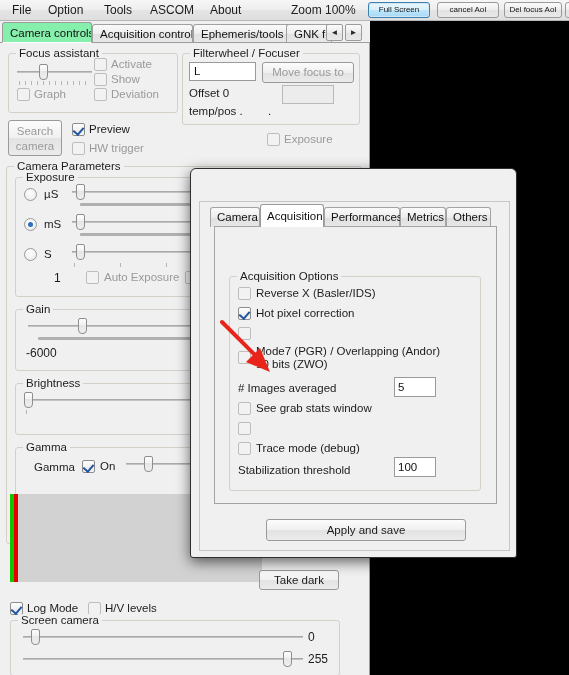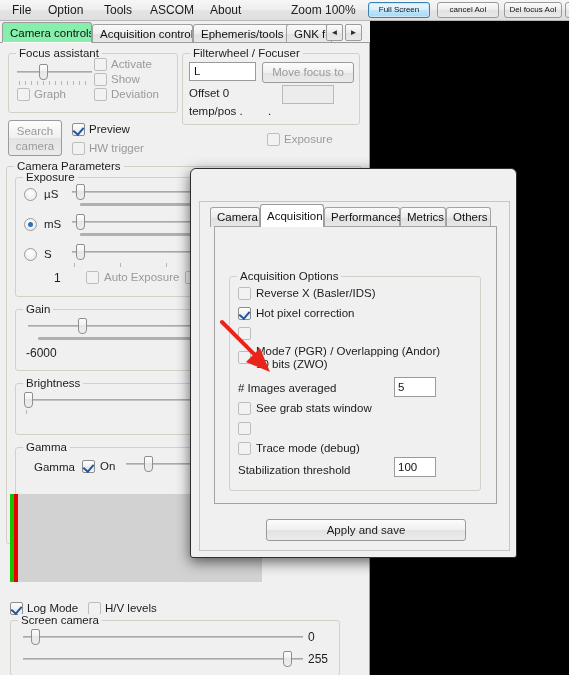--- a/index.html
+++ b/index.html
@@ -347,20 +347,21 @@
           <div class="track"></div>
           <div class="thumb" style="left:18px"></div>
         </div>
       </div>
     </div>
 
     <div class="preview" style="left:10px;top:451px;width:252px;height:88px"></div>
     <div class="stripe-g" style="left:10px;top:451px"></div>
     <div class="stripe-r" style="left:14px;top:451px"></div>
 
+    <div class="btn" style="left:259px;top:527px;width:80px;height:20px;line-height:18px">Take dark</div>
 
     <div class="cb checked" style="left:10px;top:559px"></div>
     <span class="cbl" style="left:27px;top:559px">Log Mode</span>
     <div class="cb grey" style="left:88px;top:559px"></div>
     <span class="cbl" style="left:105px;top:559px">H/V levels</span>
 
     <div class="group" style="left:10px;top:577px;width:330px;height:56px">
       <span class="glabel">Screen camera</span>
       <div class="sl" style="left:12px;top:8px;width:280px">
         <div class="track"></div>

